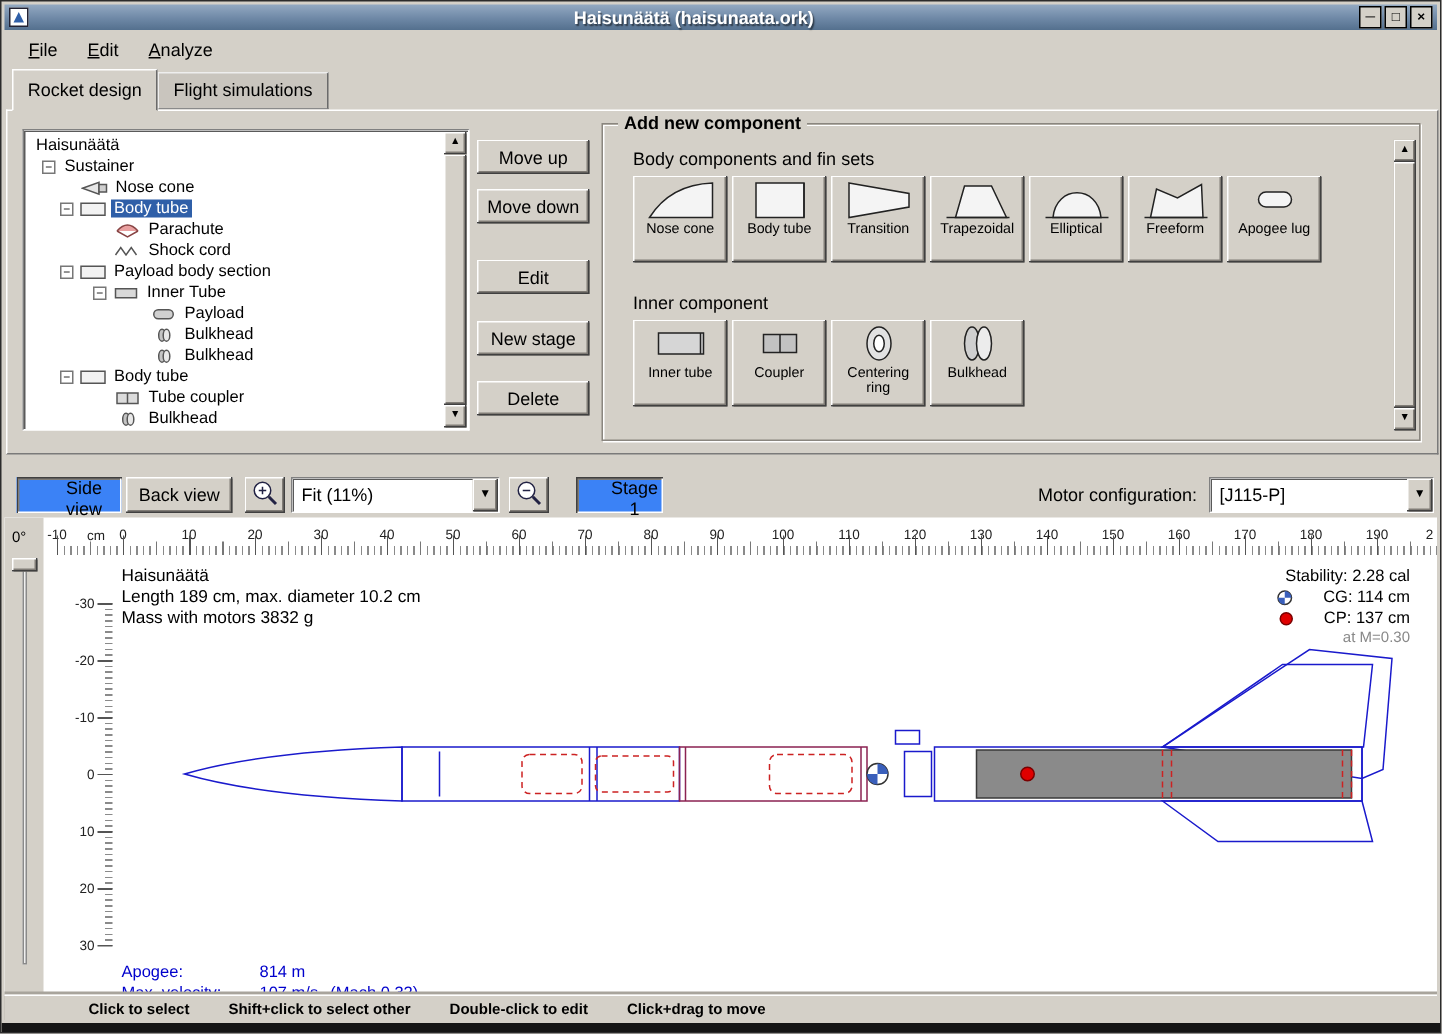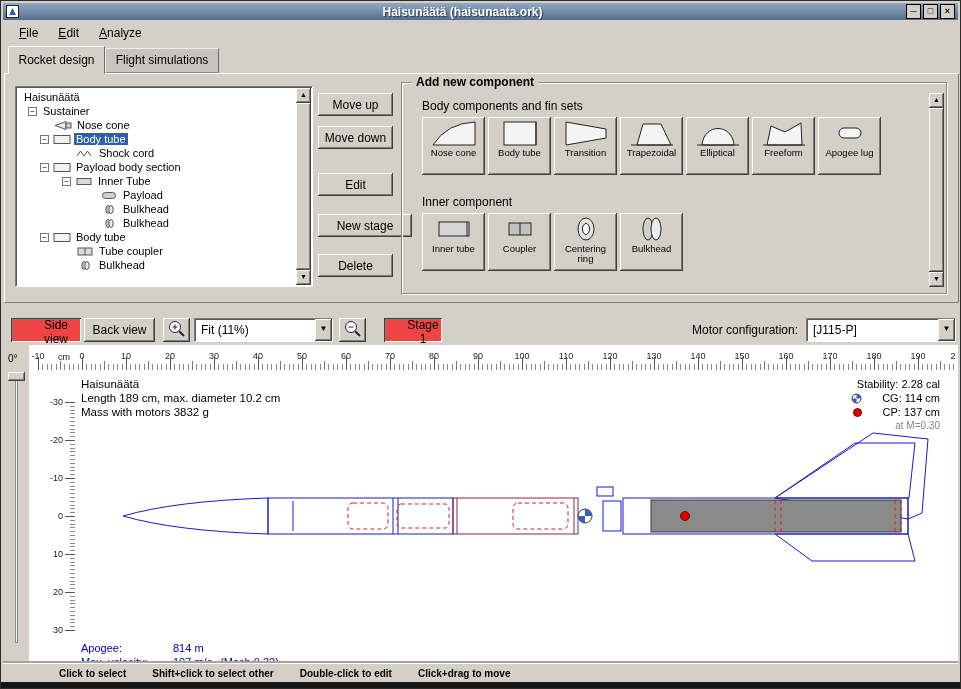--- a/index.html
+++ b/index.html
@@ -34,21 +34,21 @@
   .tab.inactive { left:104px; top:47px; width:114px; height:25px; line-height:23px;
                   background:#c9c5be; border-color:#eee #6a6a6a #8a8a8a #eee; z-index:1; }
 
   .tabpanel { position:absolute; top:72px; left:3px; width:955px; height:230px;
               background:#d4d0c8; border:1px solid; border-color:#fff #7a7a7a #7a7a7a #fff; z-index:2; }
 
   
   .btn { position:absolute; background:#d4d0c8; border:none; color:#000; font-size:12px;
          font-family:inherit; text-align:center;
          box-shadow: inset -1px -1px 0 #404040, inset 1px 1px 0 #ffffff, inset -2px -2px 0 #807c76; }
-  .btn.pressed { background:#ef4444;
+  .btn.pressed { background:#3b82f6;
          box-shadow: inset 1px 1px 0 #404040, inset -1px -1px 0 #ffffff, inset 2px 2px 0 #807c76; padding-left: 20px; }
   .sunken { background:#fff; border:1px solid; border-color:#808080 #fff #fff #808080;
             box-shadow: inset 1px 1px 0 #5a5a5a; }
 
   
   .tree { position:absolute; left:10px; top:12px; width:298px; height:201px; overflow:hidden; }
   .tree-inner { position:absolute; left:2px; top:2px; right:17px; bottom:2px; padding-top:1px; }
   .tree-row { display:flex; align-items:center; height:14px; font-size:11px; white-space:nowrap; }
   .expander { width:9px; height:9px; border:1px solid #777; background:#fff; font-size:8px;
               line-height:7px; text-align:center; margin-right:4px; flex:none; }
@@ -163,20 +163,27 @@
         </div>
         <div class="tree-row" style="padding-left:22px">
           <span class="expander">−</span>
           <svg class="ticon" width="18" height="11" viewBox="0 0 18 11">
               <rect x="1" y="1.5" width="16" height="8" fill="#f2f2f2" stroke="#555"></rect>
             </svg>
           <span class="tree-label selected">Body tube</span>
         </div>
         <div class="tree-row" style="padding-left:58px">
           <svg class="ticon" width="18" height="11" viewBox="0 0 18 11">
+              <path d="M2 6 Q9 -2 16 6" fill="#e9a0a0" stroke="#844"></path>
+              <path d="M2 6 L9 10 L16 6" fill="none" stroke="#844"></path>
+            </svg>
+          <span class="tree-label">Parachute</span>
+        </div>
+        <div class="tree-row" style="padding-left:58px">
+          <svg class="ticon" width="18" height="11" viewBox="0 0 18 11">
               <polyline points="1,8 4.5,3 8,8 11.5,3 15,8" fill="none" stroke="#555"></polyline>
             </svg>
           <span class="tree-label">Shock cord</span>
         </div>
         <div class="tree-row" style="padding-left:22px">
           <span class="expander">−</span>
           <svg class="ticon" width="18" height="11" viewBox="0 0 18 11">
               <rect x="1" y="1.5" width="16" height="8" fill="#f2f2f2" stroke="#555"></rect>
             </svg>
           <span class="tree-label">Payload body section</span>
@@ -233,21 +240,21 @@
       <div class="sb-v" style="right:1px; top:1px; bottom:1px;">
         <div class="btn sb-btn" style="top:0">▲</div>
         <div class="btn sb-thumb" style="top:15px; bottom:15px;"></div>
         <div class="btn sb-btn" style="bottom:0">▼</div>
       </div>
     </div>
 
     <button class="btn" style="left:313px; top:19px;  width:75px; height:23px;">Move up</button>
     <button class="btn" style="left:313px; top:52px;  width:75px; height:23px;">Move down</button>
     <button class="btn" style="left:313px; top:99px;  width:75px; height:23px;">Edit</button>
-    <button class="btn" style="left:313px; top:140px; width:94px; height:23px;">New stage</button>
+    <button class="btn" style="left:313px; top:140px; width:75px; height:23px;">New stage</button>
     <button class="btn" style="left:313px; top:180px; width:75px; height:23px;">Delete</button>
 
     <div class="groupbox">
       <div class="legend">Add new component</div>
       <div class="grp-label" style="top:16px">Body components and fin sets</div>
 
       <div class="btn comp-btn" style="left:20px; top:34px;">
         <svg width="46" height="27" viewBox="0 0 46 27">
             <path d="M2 25 Q16 3 44 2 L44 25 Z" fill="#f4f4f4" stroke="#222"></path>
           </svg>

